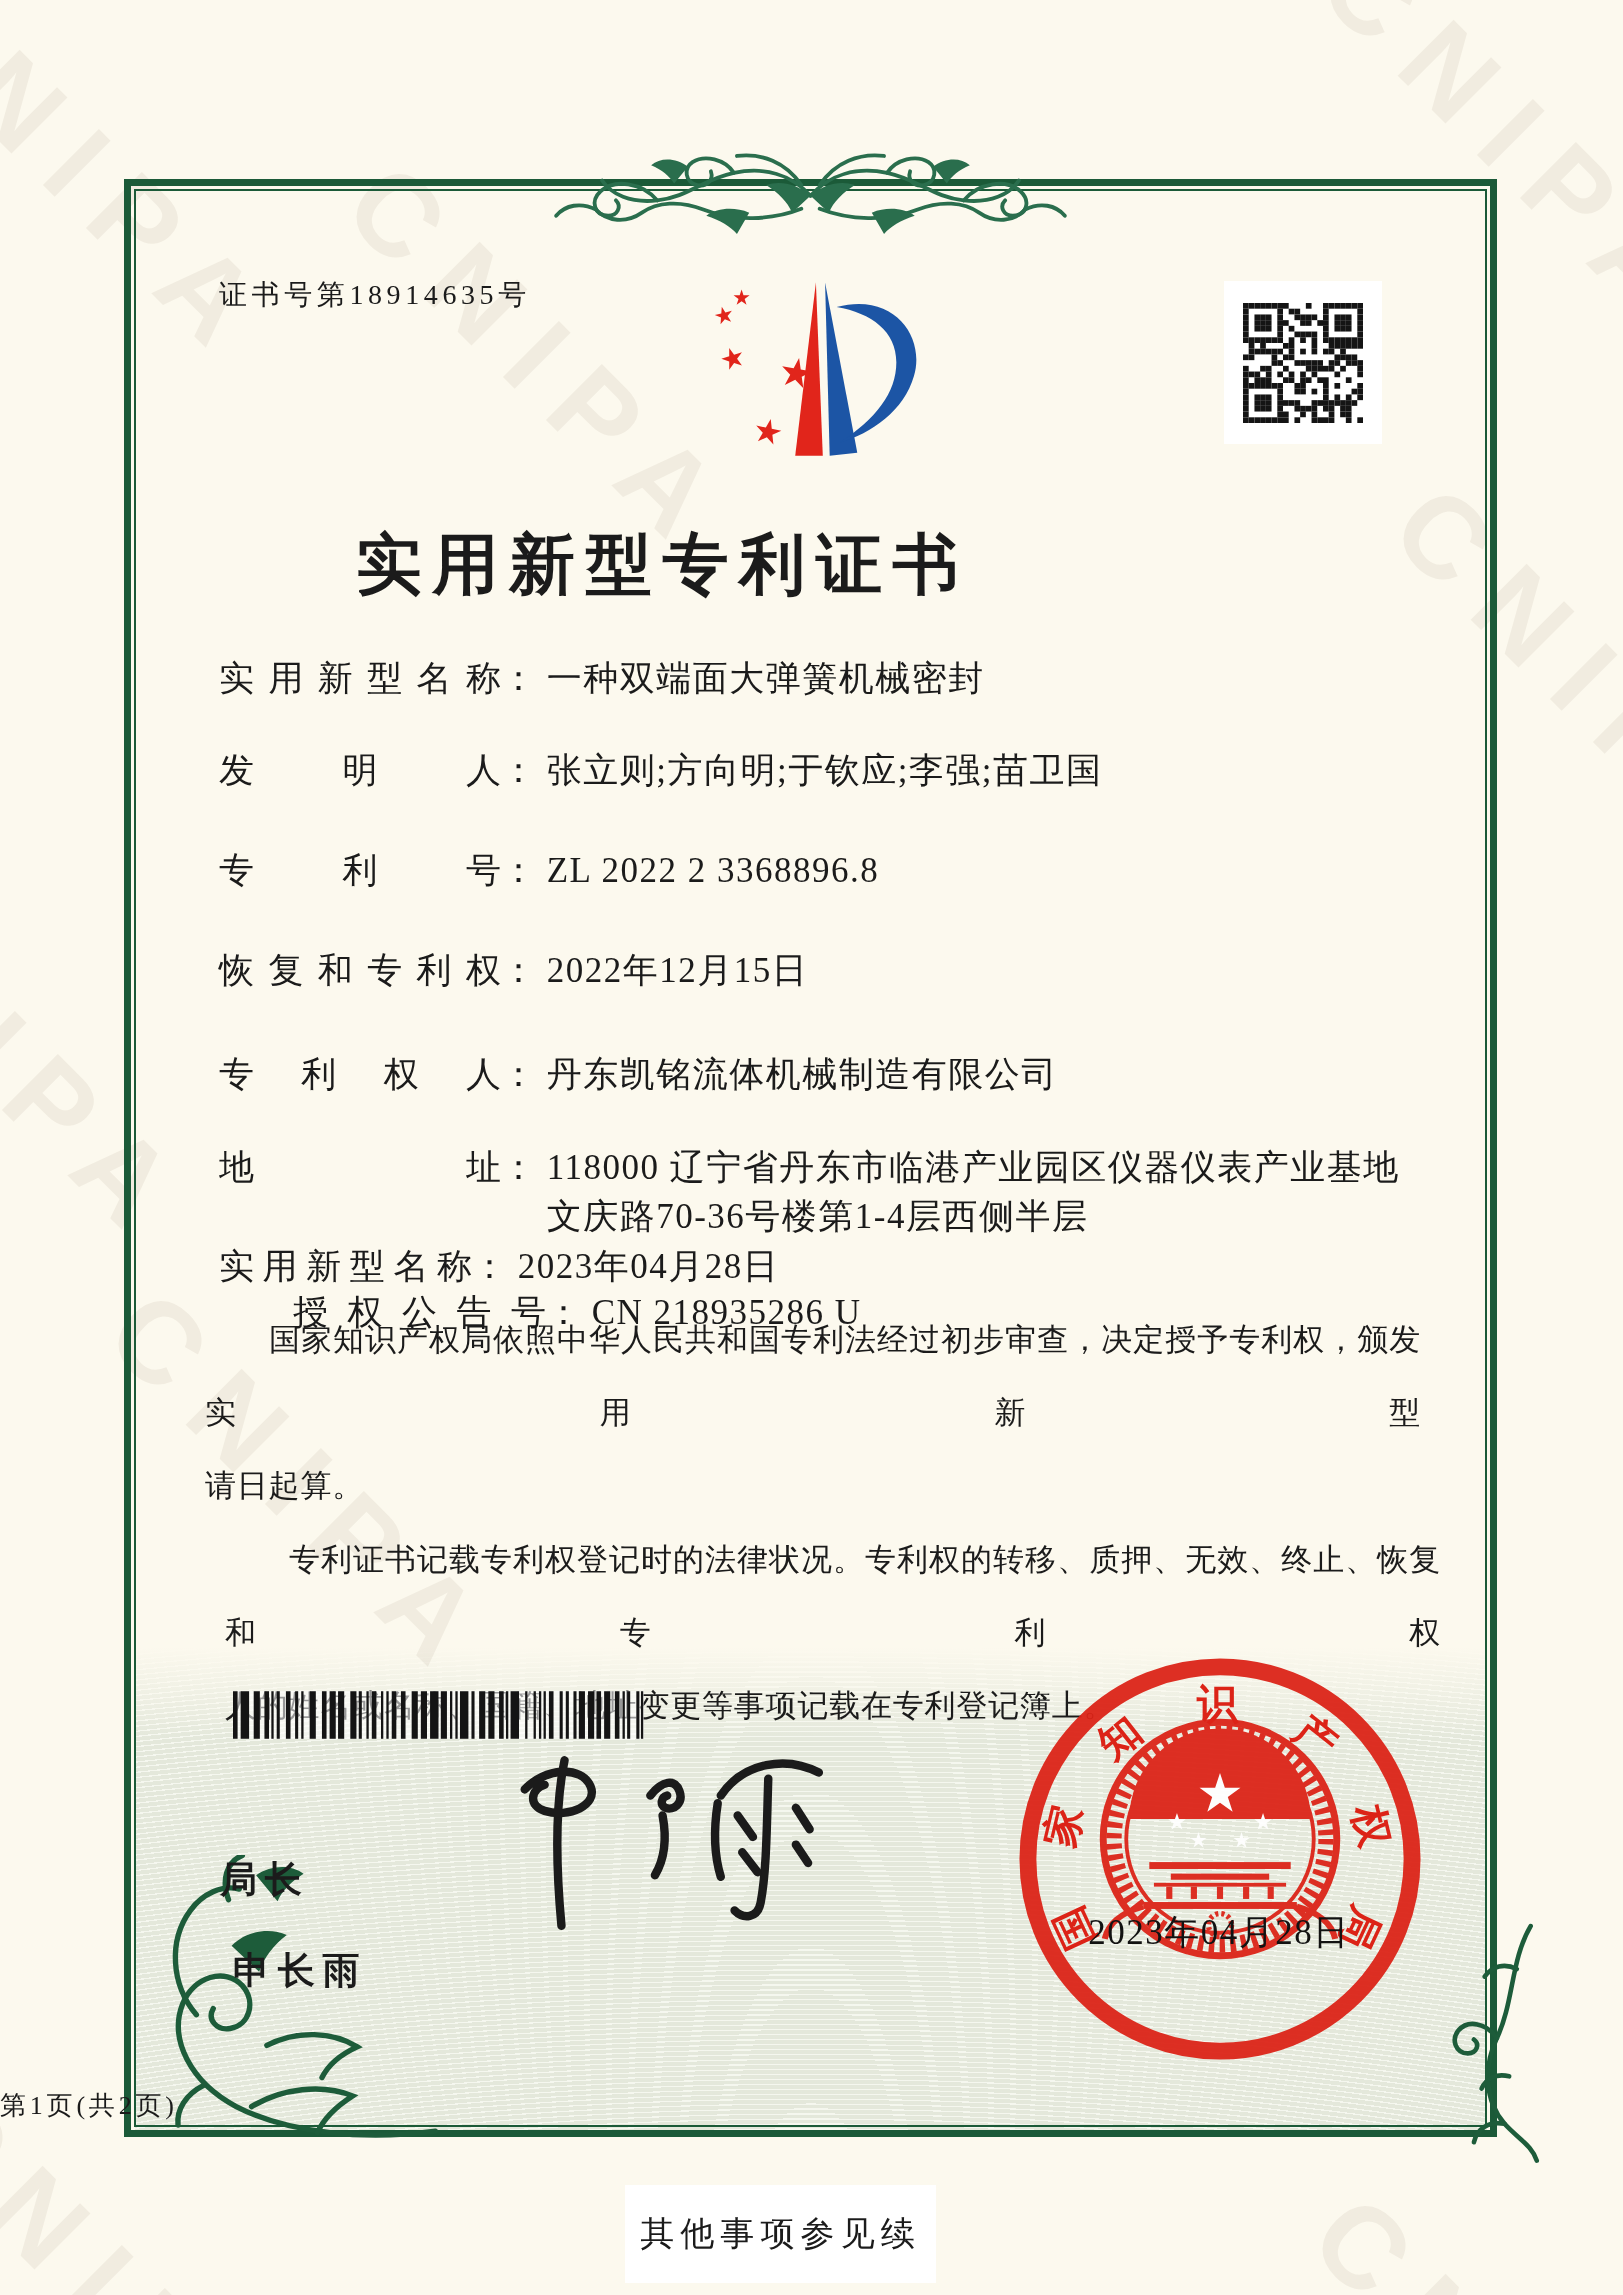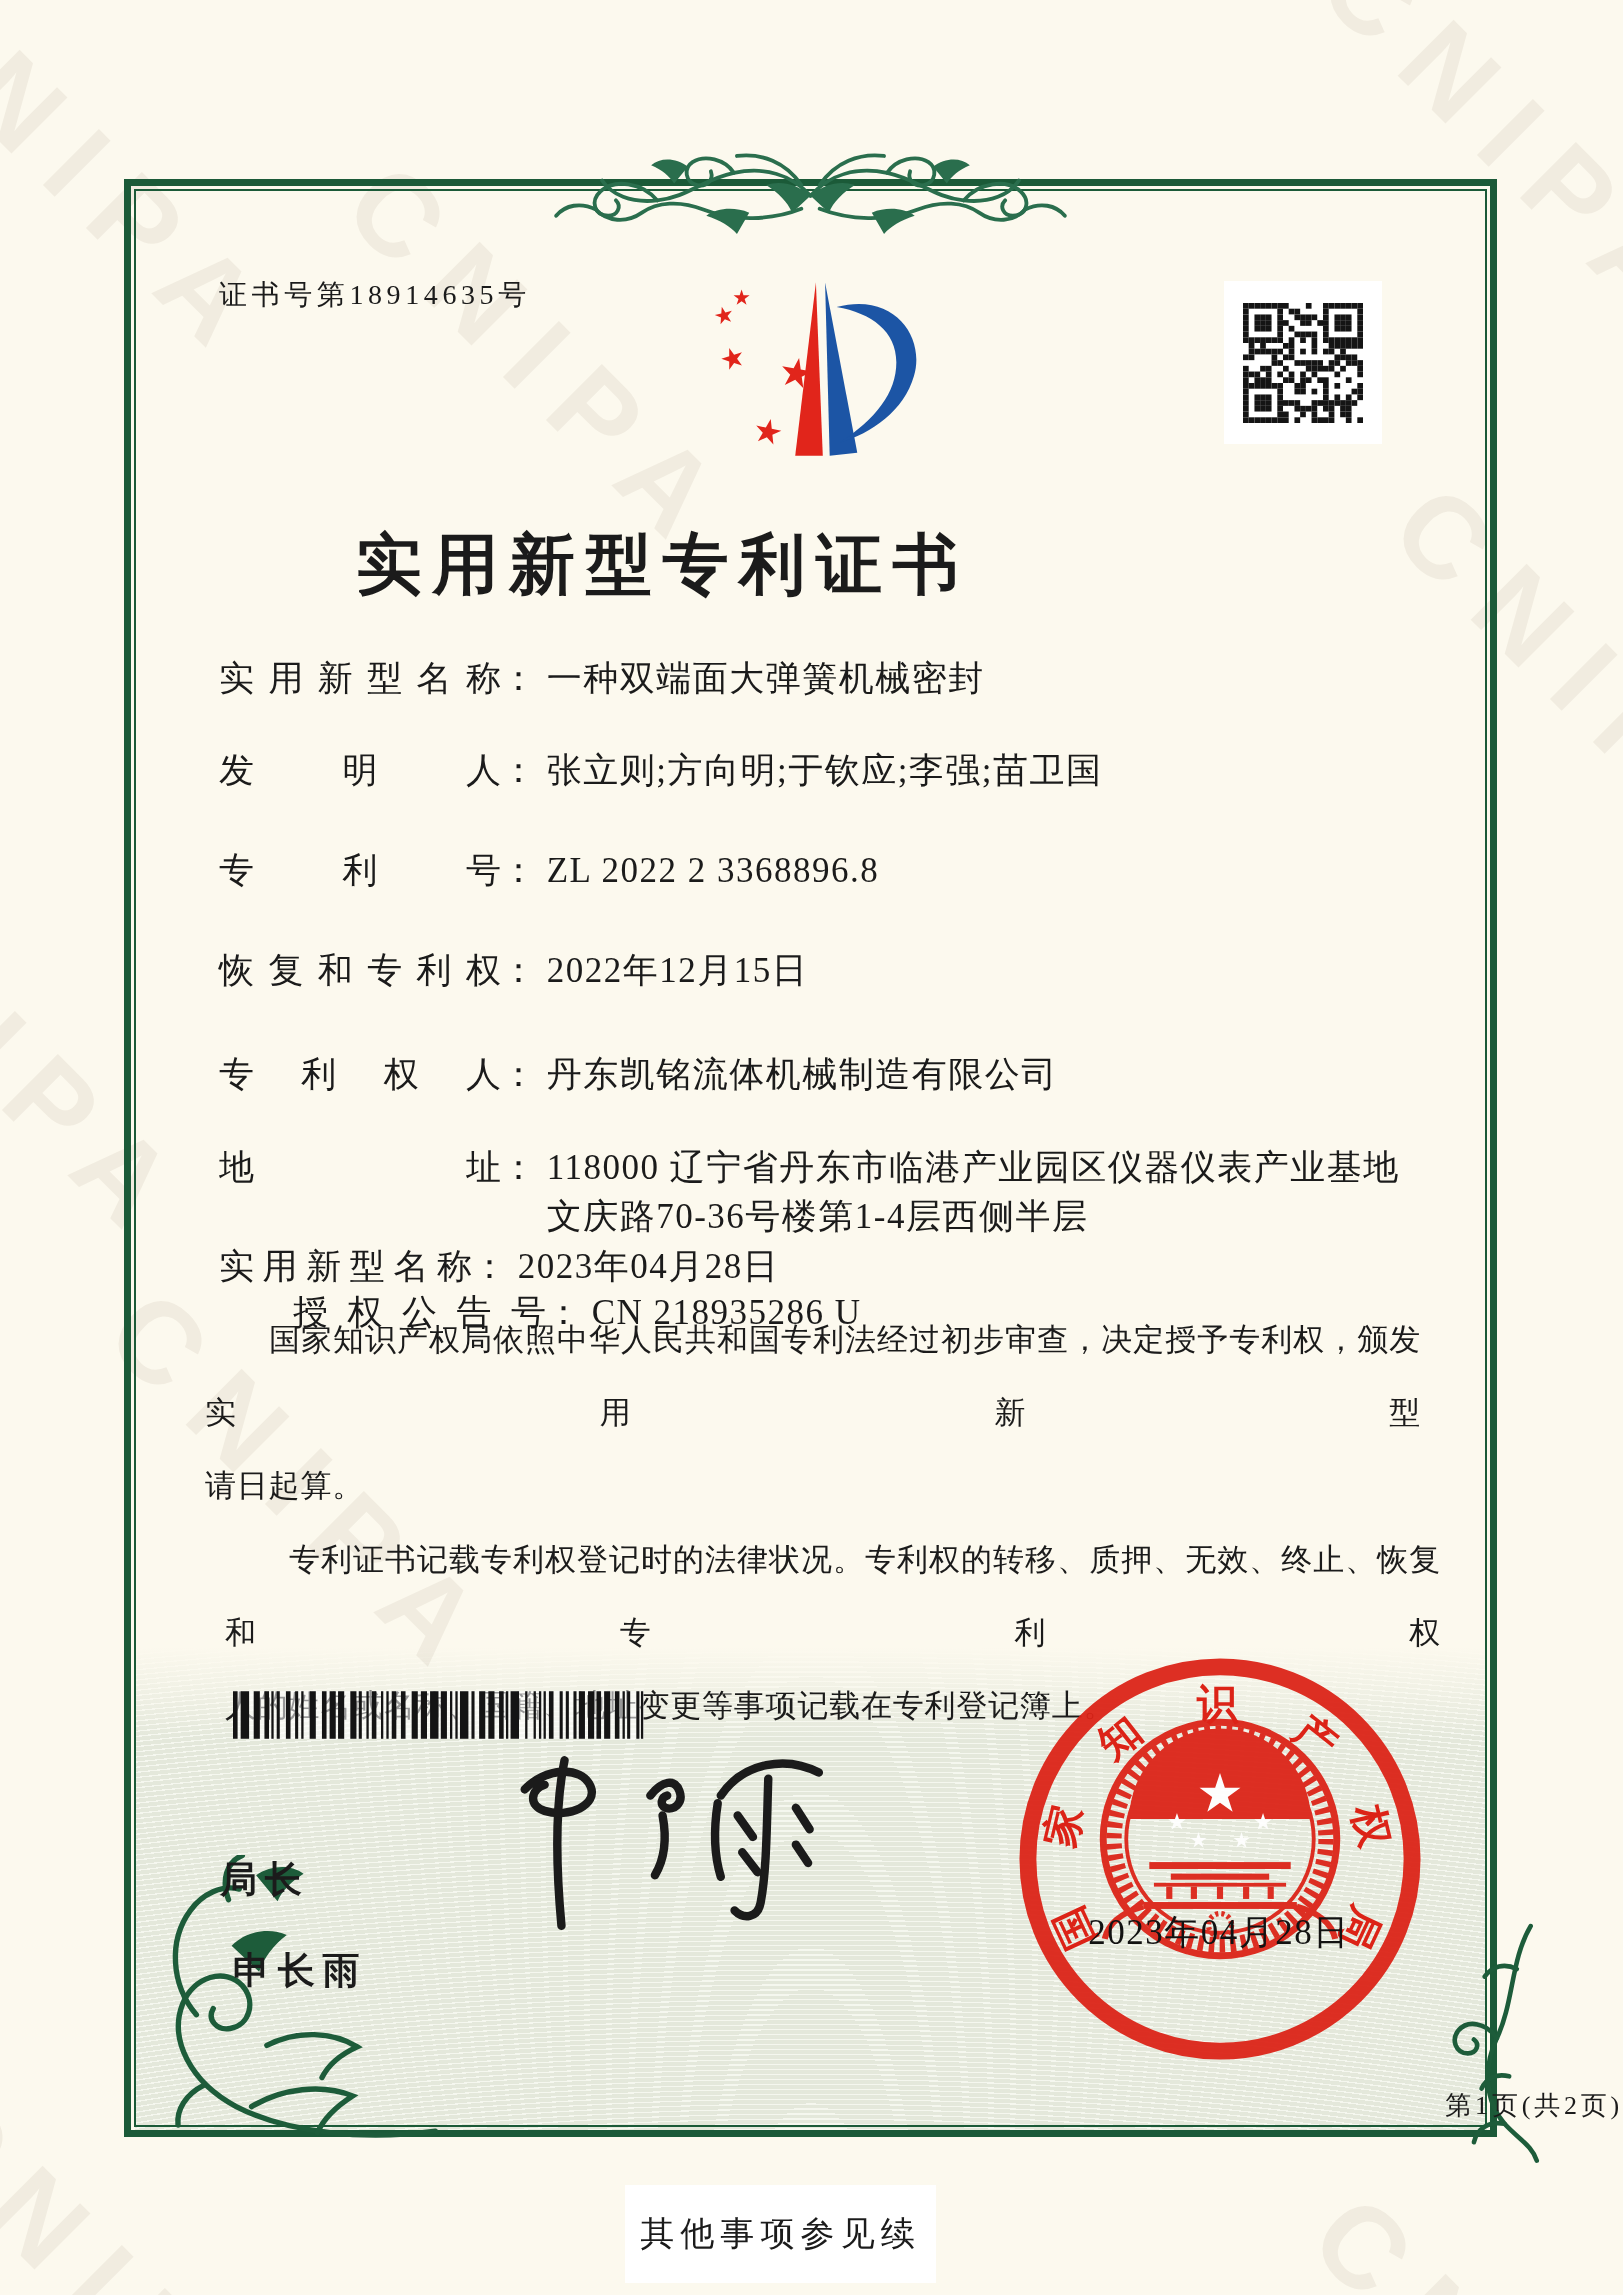--- a/index.html
+++ b/index.html
@@ -55,21 +55,21 @@
       font-family:Liberation Sans, sans-serif;font-weight:700;font-size:37px;letter-spacing:7.7px;}
   .director-name{position:absolute;left:233px;top:1946px;z-index:4;
       font-family:"Liberation Sans","DejaVu Sans",sans-serif;font-weight:700;font-size:37px;letter-spacing:7.7px;}
 
   .seal{position:absolute;left:1011px;top:1650px;width:418px;height:418px;z-index:4;opacity:.94;}
   .sealchar{position:absolute;z-index:5;font-size:41px;font-weight:700;color:#dc2317;width:43px;height:46px;
       text-align:center;line-height:46px;}
   .sealdate{position:absolute;left:1058px;top:1909px;width:322px;z-index:6;text-align:center;
       font-size:35px;letter-spacing:1.5px;color:#121212;}
 
-  .pageinfo{position:absolute;left:0;width:1623px;top:2088px;z-index:4;text-align:right;
+  .pageinfo{position:absolute;left:0;width:1623px;top:2088px;z-index:4;text-align:left;
       font-size:26px;letter-spacing:3.8px;}
 
   .notebox{position:absolute;left:625px;top:2185px;width:311px;height:98px;background:#ffffff;z-index:4;
       text-align:center;line-height:98px;font-size:34px;letter-spacing:6.1px;}
 </style>
 </head>
 <body>
 
 <div id="page">
 

